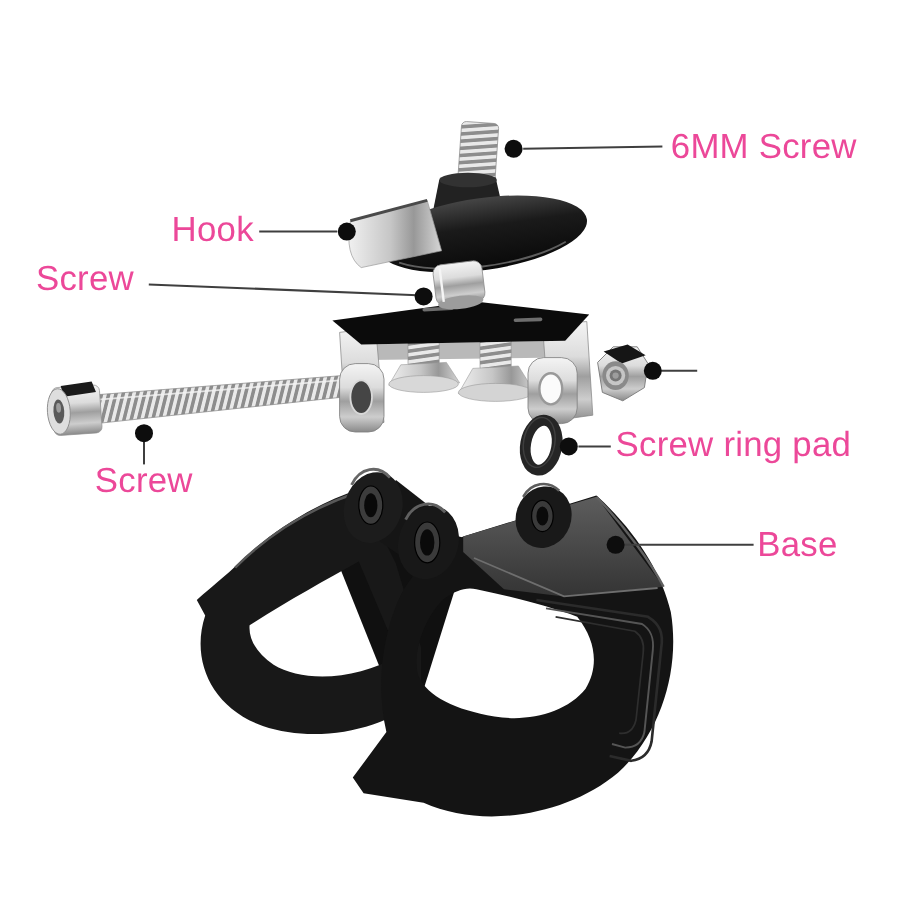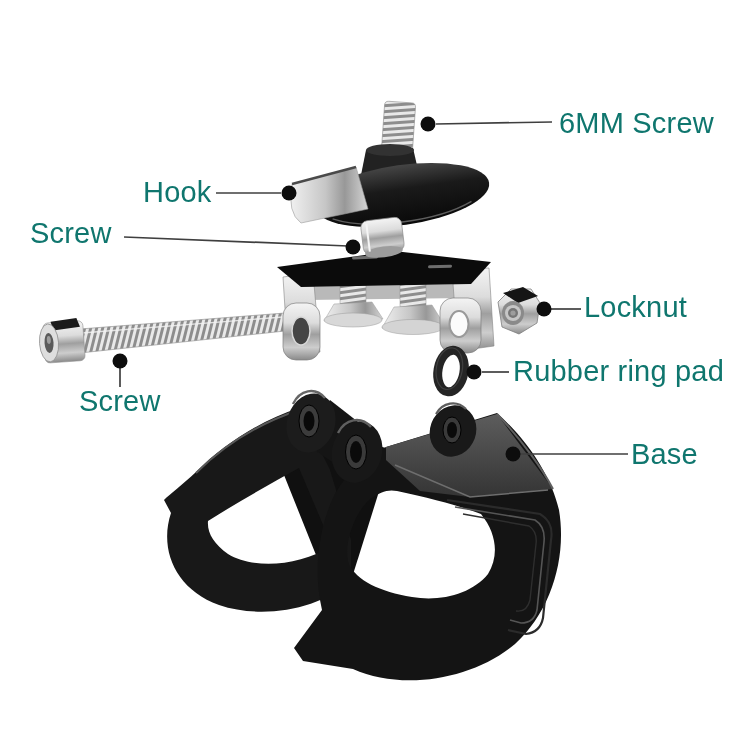--- a/index.html
+++ b/index.html
@@ -7,21 +7,21 @@
     width:750px;height:750px;background:#ffffff;
     font-family:"Liberation Sans", sans-serif;
     overflow:hidden;
   }
   .stage{position:relative;width:750px;height:750px;background:#ffffff;}
   .stage svg{position:absolute;left:0;top:0;}
   .part-label{
     position:absolute;
     font-size:29px;
     line-height:1.05;
-    color:#0f766e;
+    color:#ec4899;
     white-space:nowrap;
     letter-spacing:0.2px;
   }
 </style>
 </head>
 <body>
 
 <div class="stage">
 
 <svg width="750" height="750" viewBox="0 0 750 750">
@@ -201,18 +201,17 @@
     <circle cx="544" cy="309" r="7.5"></circle>
     <circle cx="474" cy="372" r="7.5"></circle>
     <circle cx="120" cy="361" r="7.5"></circle>
     <circle cx="513" cy="454" r="7.5"></circle>
   </g>
 </svg>
 
   <div class="part-label" style="left:559px;top:108px;">6MM Screw</div>
   <div class="part-label" style="left:143px;top:177px;">Hook</div>
   <div class="part-label" style="left:30px;top:218px;">Screw</div>
-  <div class="part-label" style="left:584px;top:292px;">Locknut</div>
-  <div class="part-label" style="left:513px;top:356px;">Rubber ring pad</div>
+  <div class="part-label" style="left:513px;top:356px;">Screw ring pad</div>
   <div class="part-label" style="left:79px;top:386px;">Screw</div>
   <div class="part-label" style="left:631px;top:439px;">Base</div>
 
 </div>
 
 </body></html>

